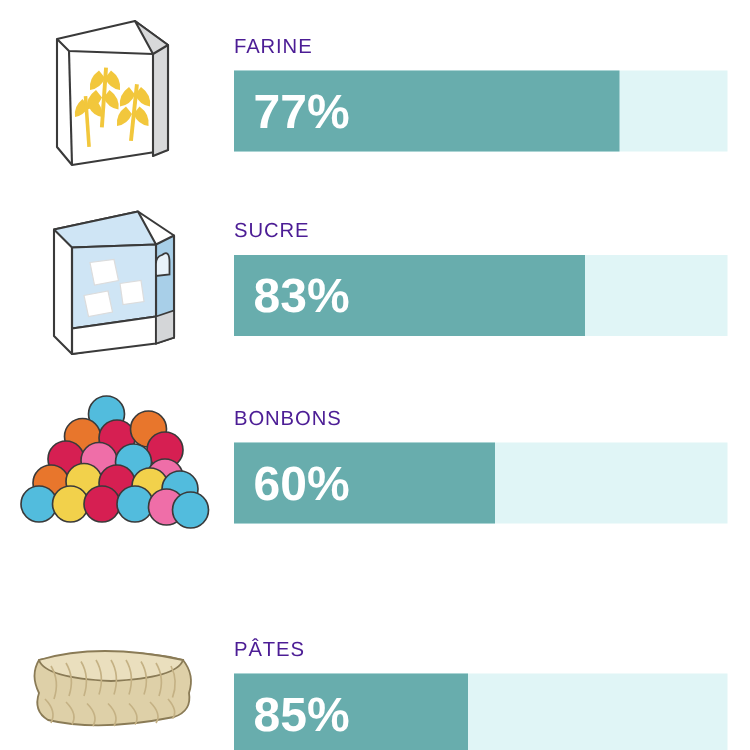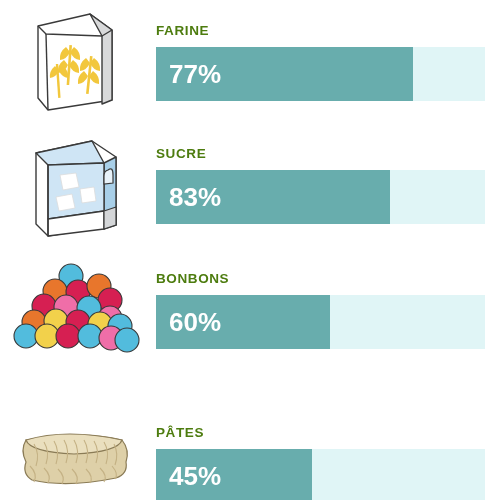--- a/index.html
+++ b/index.html
@@ -15,35 +15,35 @@
   .row-2{top:248px;padding-left:23px;}
   .row-3{top:396px;}
 
   .art{position:absolute;left:0;top:0;width:150px;height:125px;}
   .art svg{display:block;}
 
   .barwrap{position:absolute;left:156px;top:0;width:330px;height:125px;}
 
   .cat-label{
     position:absolute;left:0;top:24px;
-    font-size:13.5px;font-weight:bold;color:#4d7c0f;
+    font-size:13.5px;font-weight:normal;color:#4c1d95;
     letter-spacing:0.6px;line-height:1;
     white-space:nowrap;
   }
 
   .track{
     position:absolute;left:0;top:47px;
     width:329px;height:54px;background:#e0f5f6;
   }
   .fill{
     position:absolute;left:0;top:0;height:54px;background:#68adad;
   }
   .pct{
     position:absolute;left:13px;top:50%;transform:translateY(-50%);
-    color:#ffffff;font-size:26px;font-weight:bold;letter-spacing:0px;
+    color:#ffffff;font-size:32px;font-weight:bold;letter-spacing:0px;
     line-height:1;white-space:nowrap;
   }
 
   
   .row-3 .cat-label{top:30px;}
   .row-3 .track{top:53px;}
 </style>
 </head>
 <body>
 
@@ -176,19 +176,19 @@
           <path d="M86 73 q8 8 4 14"></path>
           <path d="M100 72 q8 8 4 14"></path>
           <path d="M112 70 q7 8 3 13"></path>
         </g>
       </svg>
     </div>
     <div class="barwrap">
       <div class="cat-label">PÂTES</div>
       <div class="track">
         <div class="fill" style="width:47.5%;">
-          <span class="pct">45%</span>
+          <span class="pct">85%</span>
         </div>
       </div>
     </div>
   </div>
 
 </div>
 
 </body></html>

